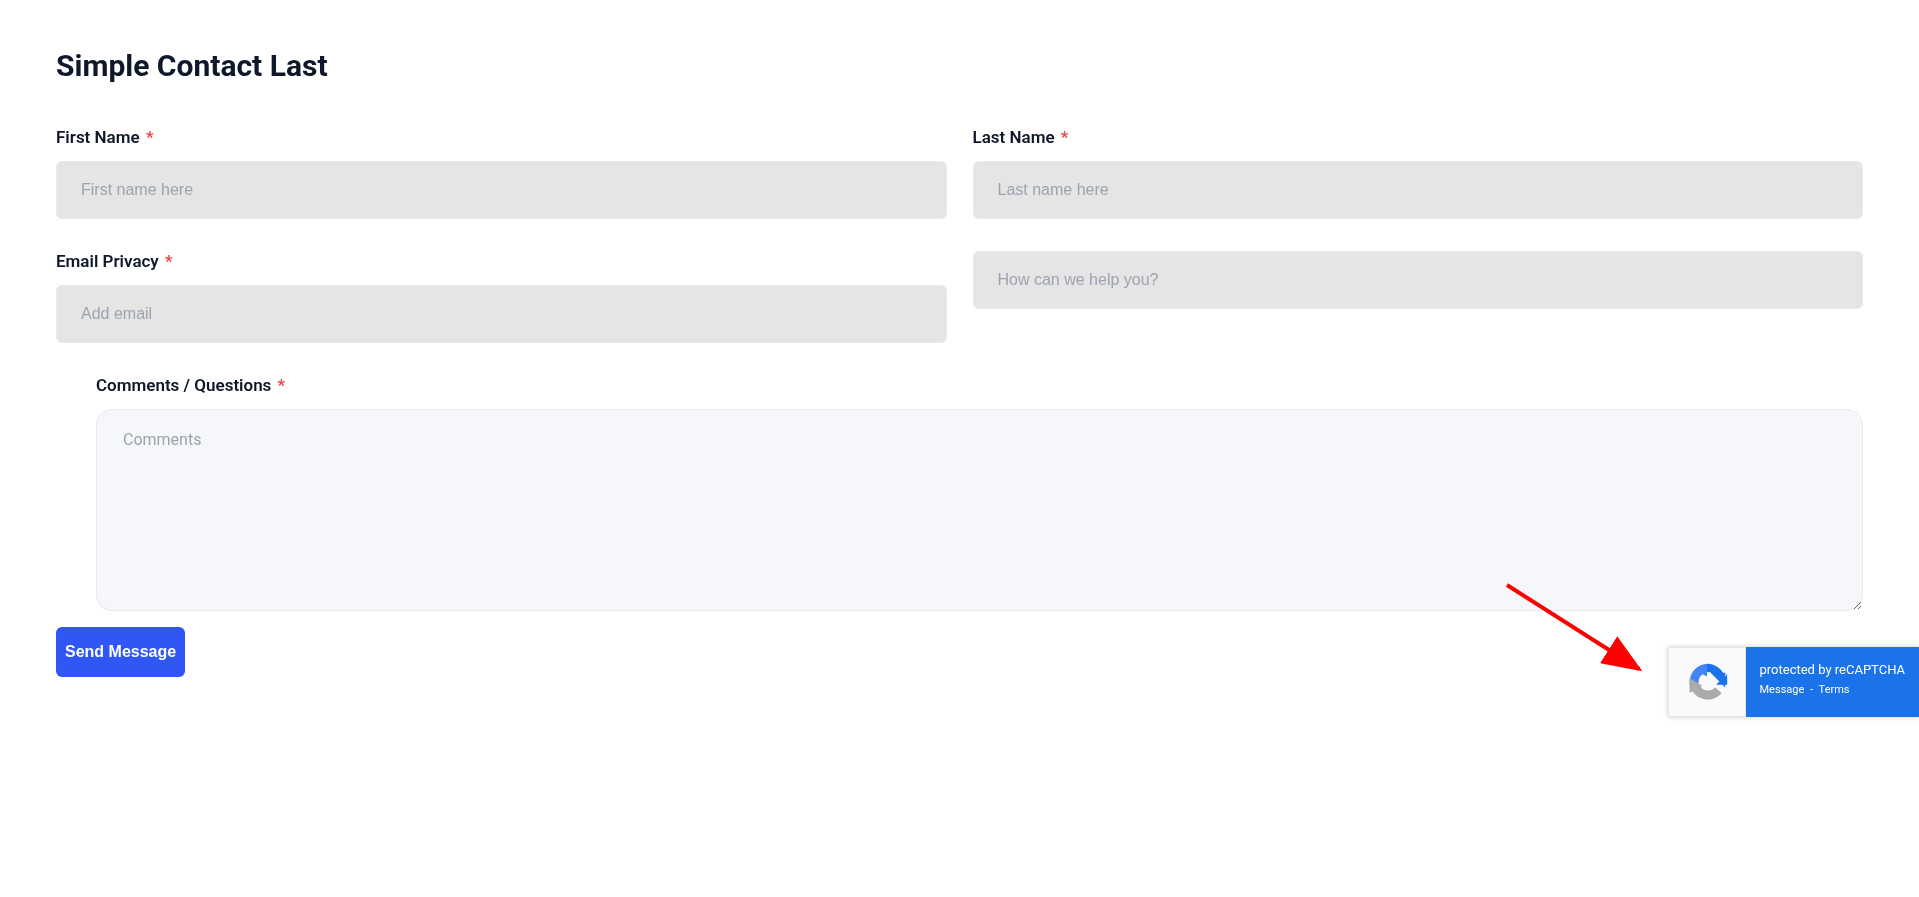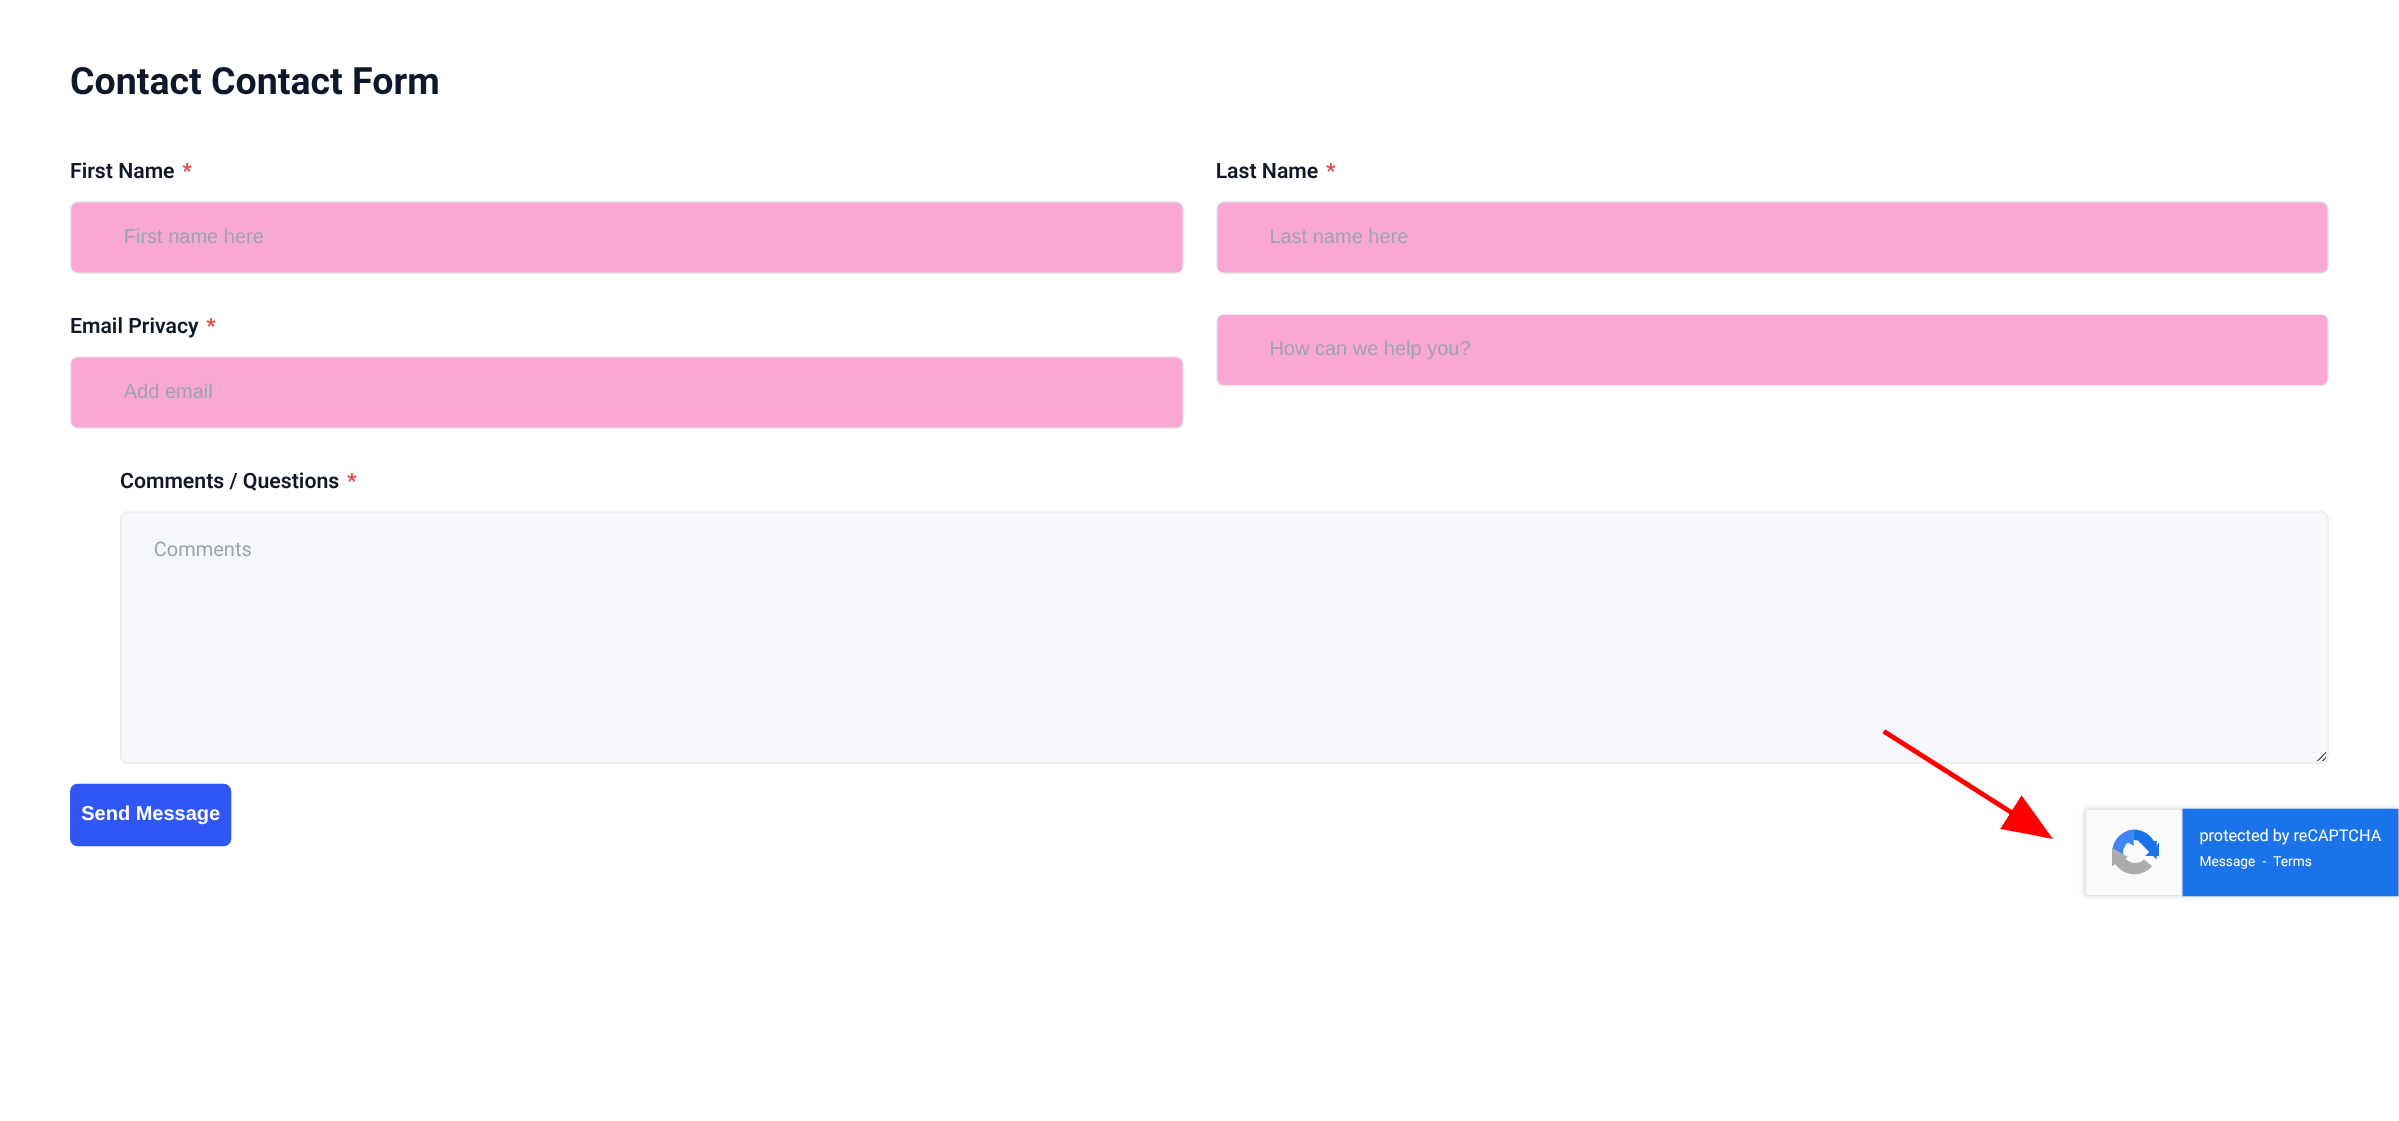--- a/index.html
+++ b/index.html
@@ -43,38 +43,38 @@
       color: #0f172a;
       margin-bottom: 14px;
     }
     .required {
       color: #ef4444;
       margin-left: 2px;
     }
     .form-input {
       width: 100%;
       height: 58px;
-      padding: 0 42px;
-      background: #f9a8d4;
+      padding: 0 24px;
+      background: #e5e5e5;
       border: 1px solid #e7e9ef;
       border-radius: 6px;
       font-size: 16px;
       color: #0f172a;
       outline: none;
     }
     .form-input::placeholder {
       color: #9ca3af;
     }
     .form-textarea {
       width: 100%;
       height: 202px;
       padding: 20px 26px;
       background: #f6f7fb;
       border: 1px solid #e7e9ef;
-      border-radius: 6px;
+      border-radius: 16px;
       font-size: 16px;
       color: #0f172a;
       outline: none;
       resize: both;
       font-family: inherit;
     }
     .form-textarea::placeholder {
       color: #9ca3af;
     }
     .submit-button {
@@ -134,21 +134,21 @@
       text-decoration: none;
     }
     .recaptcha-sep {
       margin: 0 3px;
     }
   </style>
 </head>
 <body>
 
 <div class="container">
-  <h1 class="form-title">Contact Contact Form</h1>
+  <h1 class="form-title">Simple Contact Last</h1>
 
   <div class="form-row">
     <div class="form-group">
       <label class="form-label">
         <span>First Name</span>
         <span class="required">*</span>
       </label>
       <input type="text" class="form-input" placeholder="First name here" style="">
     </div>
     <div class="form-group">

